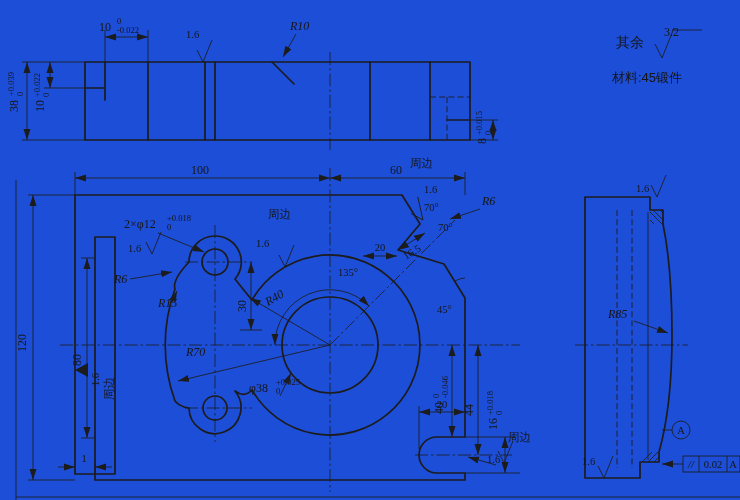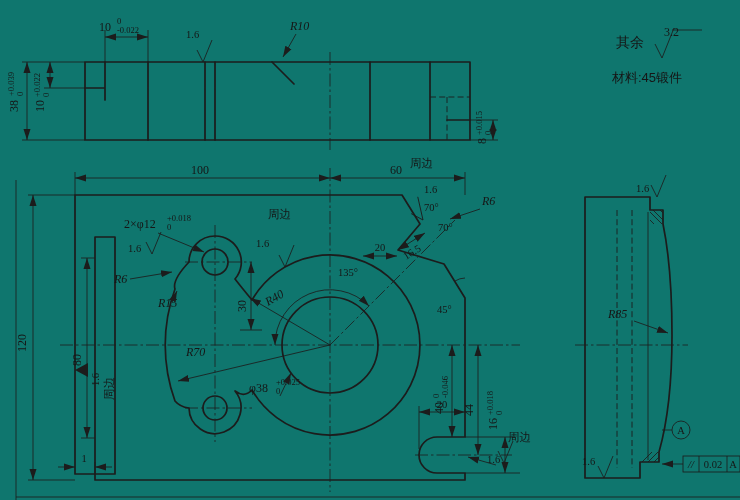--- a/index.html
+++ b/index.html
@@ -1,16 +1,16 @@
 <!DOCTYPE html>
 <html><head>
 <meta charset="utf-8">
 <style>
   html,body{margin:0;padding:0;background:#ffffff;}
-  .sheet{position:relative;width:740px;height:500px;background:#0f766e;overflow:hidden;
+  .sheet{position:relative;width:740px;height:500px;background:#1d4ed8;overflow:hidden;
          font-family:"Liberation Serif", serif;}
   svg{display:block;}
   svg text{fill:#161616;font-family:"Liberation Serif", serif;}
   .ol{fill:none;stroke:#1c1c1c;stroke-width:1.7;stroke-linejoin:round;stroke-linecap:round;}
   .tl{fill:none;stroke:#1c1c1c;stroke-width:0.85;}
   .cl{fill:none;stroke:#1c1c1c;stroke-width:0.8;stroke-dasharray:13 3 2.5 3;}
   .hl{fill:none;stroke:#1c1c1c;stroke-width:0.9;stroke-dasharray:6 3.2;}
   .dim{font-size:12px;}
   .dims{font-size:10.5px;}
   .tol{font-size:8.5px;}

